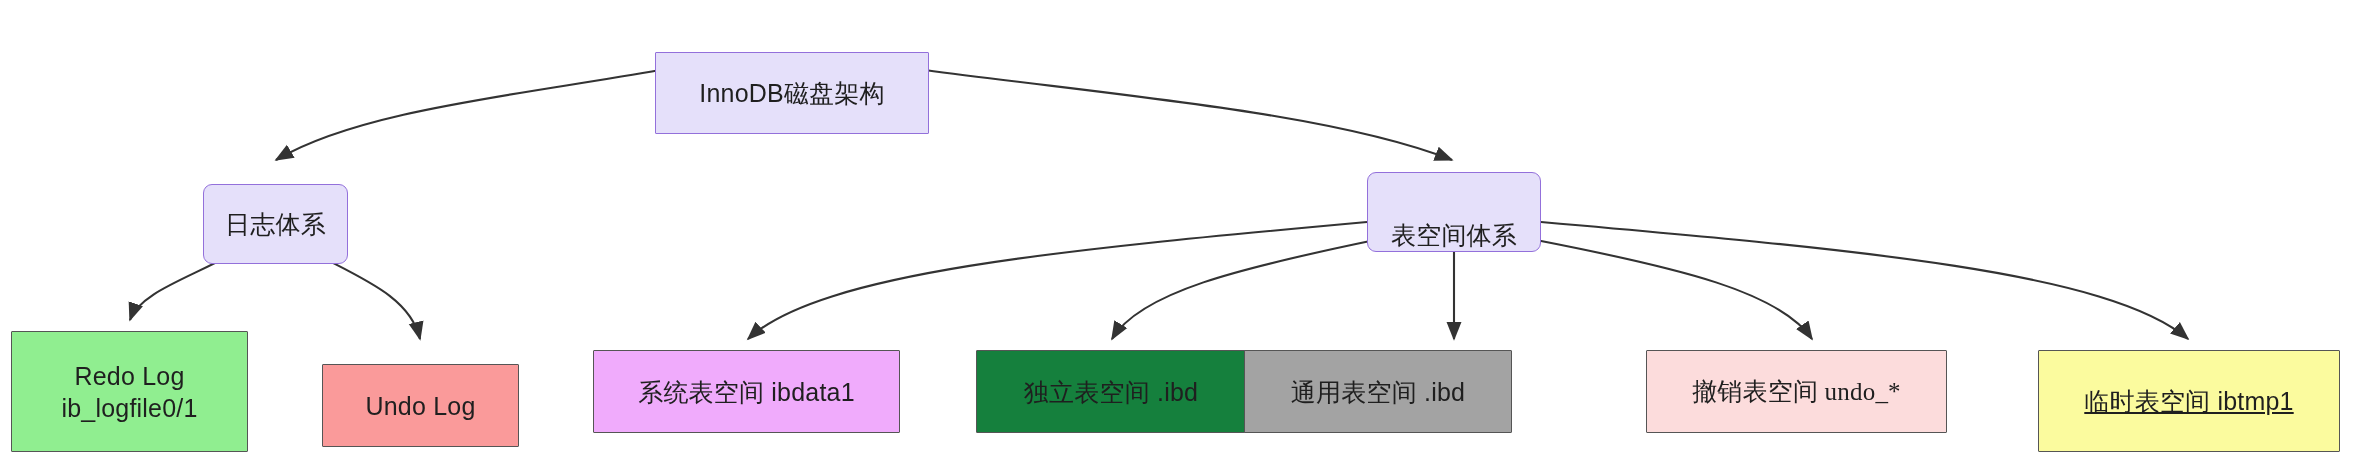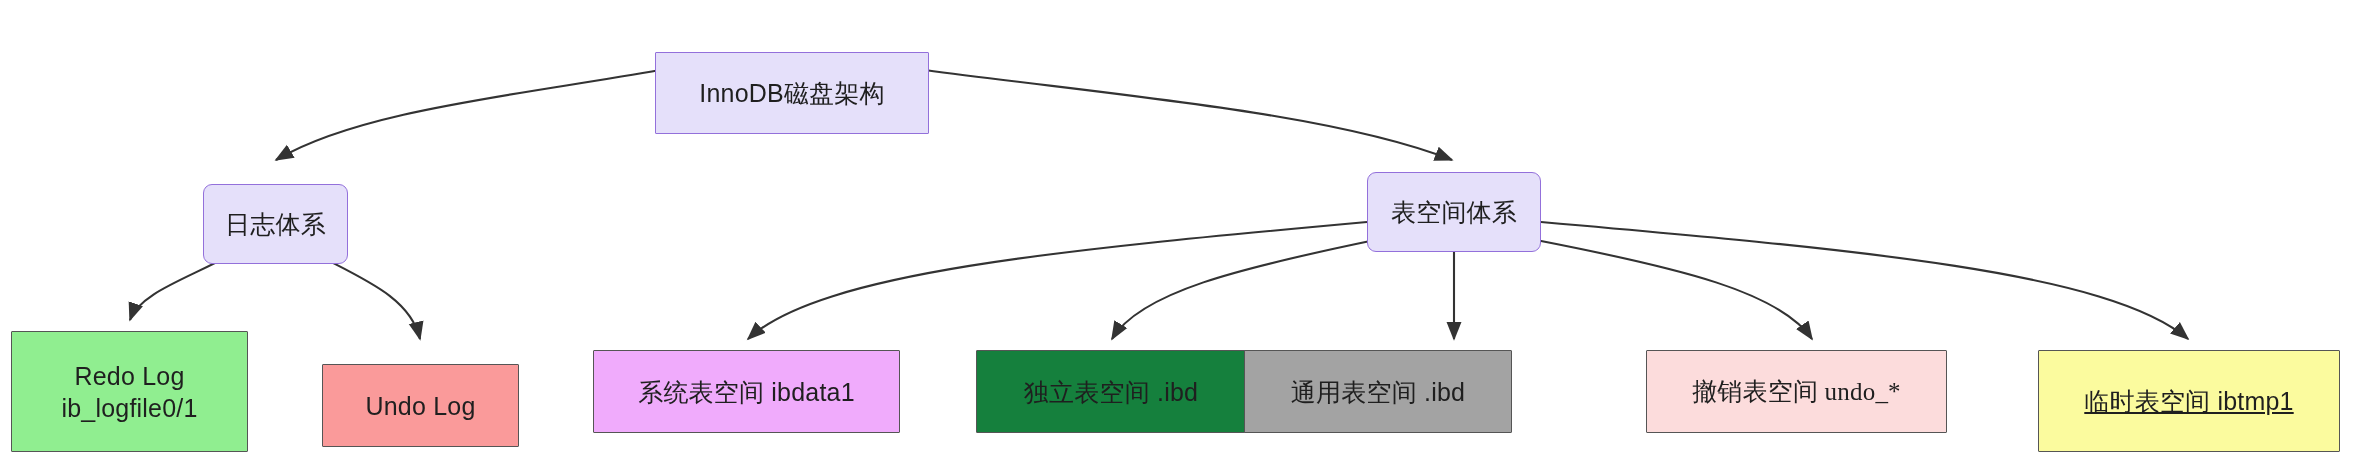--- a/index.html
+++ b/index.html
@@ -79,21 +79,21 @@
         <path class="edge-path" d="M 1375,240 C 1240,268 1140,292 1112,339" stroke="#333333" marker-end="url(#arrowhead)"></path>
         <path class="edge-path" d="M 1454,252 C 1454,285 1454,310 1454,339" stroke="#333333" marker-end="url(#arrowhead)"></path>
         <path class="edge-path" d="M 1536,240 C 1680,268 1780,292 1812,339" stroke="#333333" marker-end="url(#arrowhead)"></path>
         <path class="edge-path" d="M 1541,222 C 1860,250 2110,272 2188,339" stroke="#333333" marker-end="url(#arrowhead)"></path>
       </g>
   </svg>
 
   <div id="node-layer">
       <div class="node shape-rect" style="left: 655px; top: 12px; width: 274px; height: 82px; background: rgb(229, 224, 250); border: 1.6px solid rgb(147, 112, 219); color: rgb(31, 31, 31); margin-top: 40px;"><span class="node-label">InnoDB磁盘架构</span></div>
       <div class="node shape-rounded" style="left: 203px; top: 184px; width: 145px; height: 80px; background: rgb(229, 224, 250); border: 1.6px solid rgb(147, 112, 219); color: rgb(31, 31, 31);"><span class="node-label">日志体系</span></div>
-      <div class="node shape-rounded" style="left: 1367px; top: 172px; width: 174px; height: 80px; background: rgb(229, 224, 250); border: 1.6px solid rgb(147, 112, 219); color: rgb(31, 31, 31);"><span class="node-label">表空间体系</span></div>
+      <div class="node shape-rounded" style="left: 1367px; top: 172px; width: 174px; height: 80px; background: rgb(229, 224, 250); border: 1.6px solid rgb(147, 112, 219); color: rgb(31, 31, 31); align-items: flex-end;"><span class="node-label">表空间体系</span></div>
       <div class="node shape-rect" style="left: 11px; top: 331px; width: 237px; height: 121px; background: rgb(144, 238, 144); border: 1.6px solid rgb(85, 85, 85); color: rgb(31, 31, 31); text-align: center;"><span class="node-label">Redo Log
 ib_logfile0/1</span></div>
       <div class="node shape-rect" style="left: 322px; top: 364px; width: 197px; height: 83px; background: rgb(250, 154, 154); border: 1.6px solid rgb(85, 85, 85); color: rgb(31, 31, 31);"><span class="node-label">Undo Log</span></div>
       <div class="node shape-rect" style="left: 593px; top: 350px; width: 307px; height: 83px; background: #f0abfc; border: 1.6px solid rgb(85, 85, 85); color: rgb(31, 31, 31);"><span class="node-label">系统表空间 ibdata1</span></div>
       <div class="node shape-rect" style="left: 976px; top: 350px; width: 270px; height: 83px; background: #15803d; border: 1.6px solid rgb(85, 85, 85); color: rgb(31, 31, 31);"><span class="node-label">独立表空间 .ibd</span></div>
       <div class="node shape-rect" style="left: 1244px; top: 350px; width: 268px; height: 83px; background: #a3a3a3; border: 1.6px solid rgb(85, 85, 85); color: rgb(31, 31, 31);"><span class="node-label">通用表空间 .ibd</span></div>
       <div class="node shape-rect" style="left: 1646px; top: 350px; width: 301px; height: 83px; background: rgb(252, 220, 220); border: 1.6px solid rgb(85, 85, 85); color: rgb(31, 31, 31); font-family: Liberation Serif, serif;"><span class="node-label">撤销表空间 undo_*</span></div>
       <div class="node shape-rect" style="left: 2038px; top: 350px; width: 302px; height: 102px; background: rgb(251, 251, 158); border: 1.6px solid rgb(85, 85, 85); color: rgb(31, 31, 31); text-decoration: underline;"><span class="node-label">临时表空间 ibtmp1</span></div>
     </div>
 

